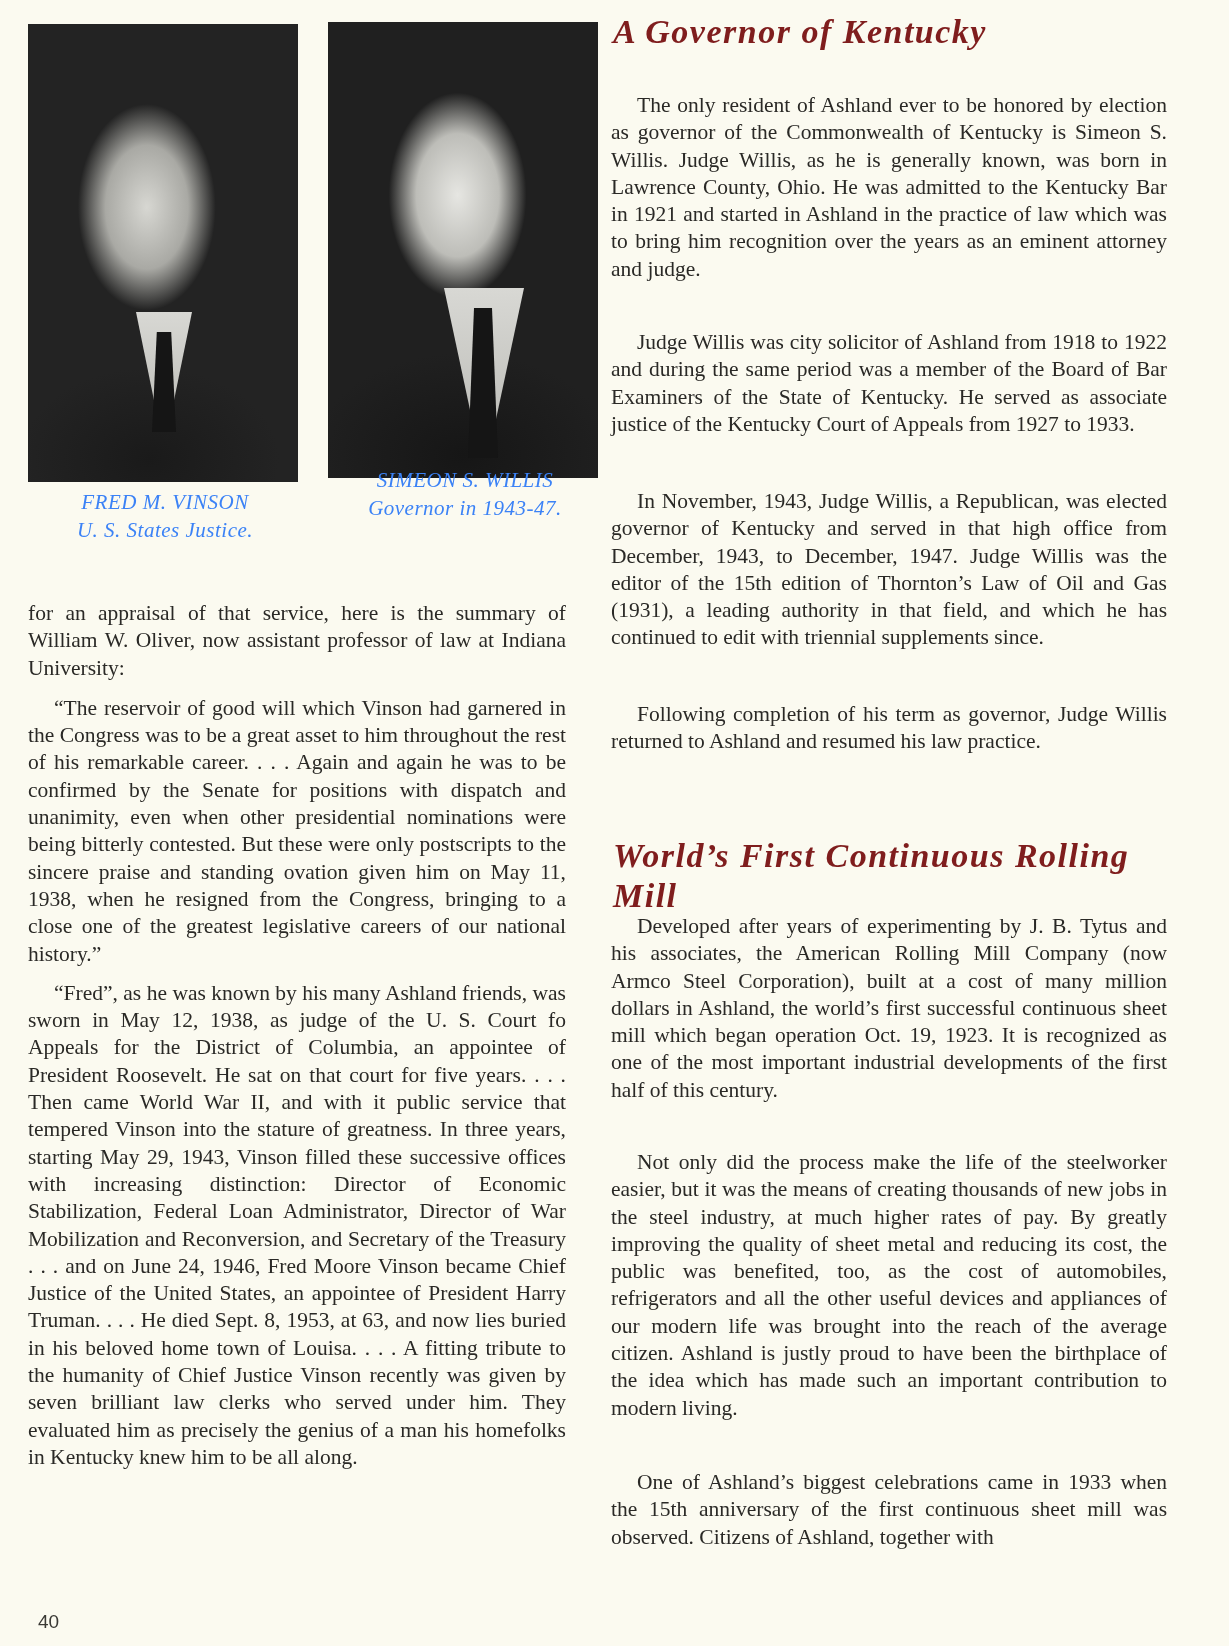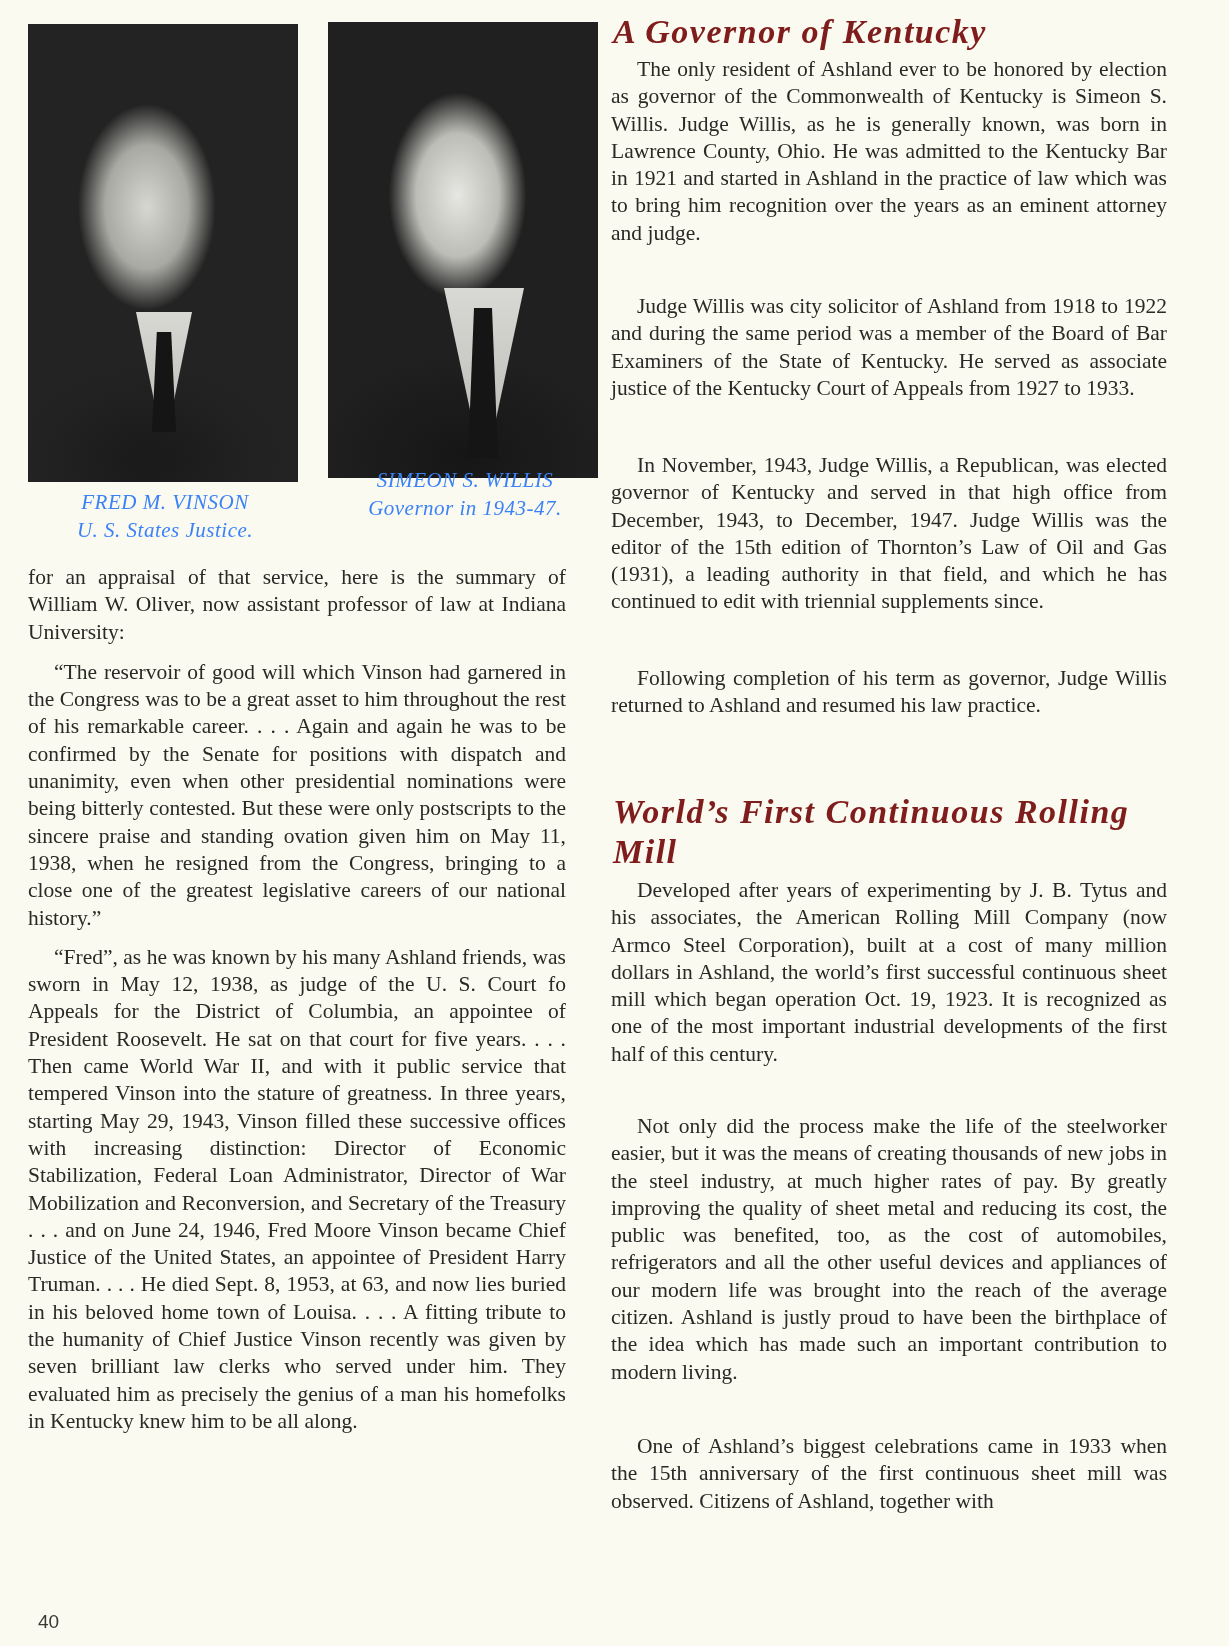--- a/index.html
+++ b/index.html
@@ -55,39 +55,40 @@
   .caption-vinson { left: 30px; width: 270px; top: 488px; }
   .caption-willis { left: 320px; width: 290px; top: 466px; }
 
   
   .col {
     position: absolute;
     font-size: 21.5px;
     line-height: 27.3px;
     text-align: justify;
     hyphens: none;
+    margin-top: 36px;
   }
   .col-left { left: 28px; width: 538px; top: 564px; }
   .col-right { left: 611px; width: 556px; top: 0; }
 
   .col p { margin: 0; }
   .col p.indent { text-indent: 26px; }
   .col p + p.gap { margin-top: 13px; }
 
   h2.section-title {
     margin: 0;
     font-style: italic;
     font-weight: bold;
     color: #7f1d1d;
     font-size: 34px;
     line-height: 40px;
     letter-spacing: 1.5px;
   }
   .title-governor { position: absolute; left: 613px; top: 12px; }
-  .title-mill { position: absolute; left: 613px; top: 792px; width: 520px; }
+  .title-mill { position: absolute; left: 613px; top: 836px; width: 520px; }
 
   .block { position: absolute; }
   .gov-p1 { top: 56px; }
   .gov-p2 { top: 293px; }
   .gov-p3 { top: 452px; }
   .gov-p4 { top: 665px; }
   .mill-p1 { top: 877px; }
   .mill-p2 { top: 1113px; }
   .mill-p3 { top: 1433px; }
 

